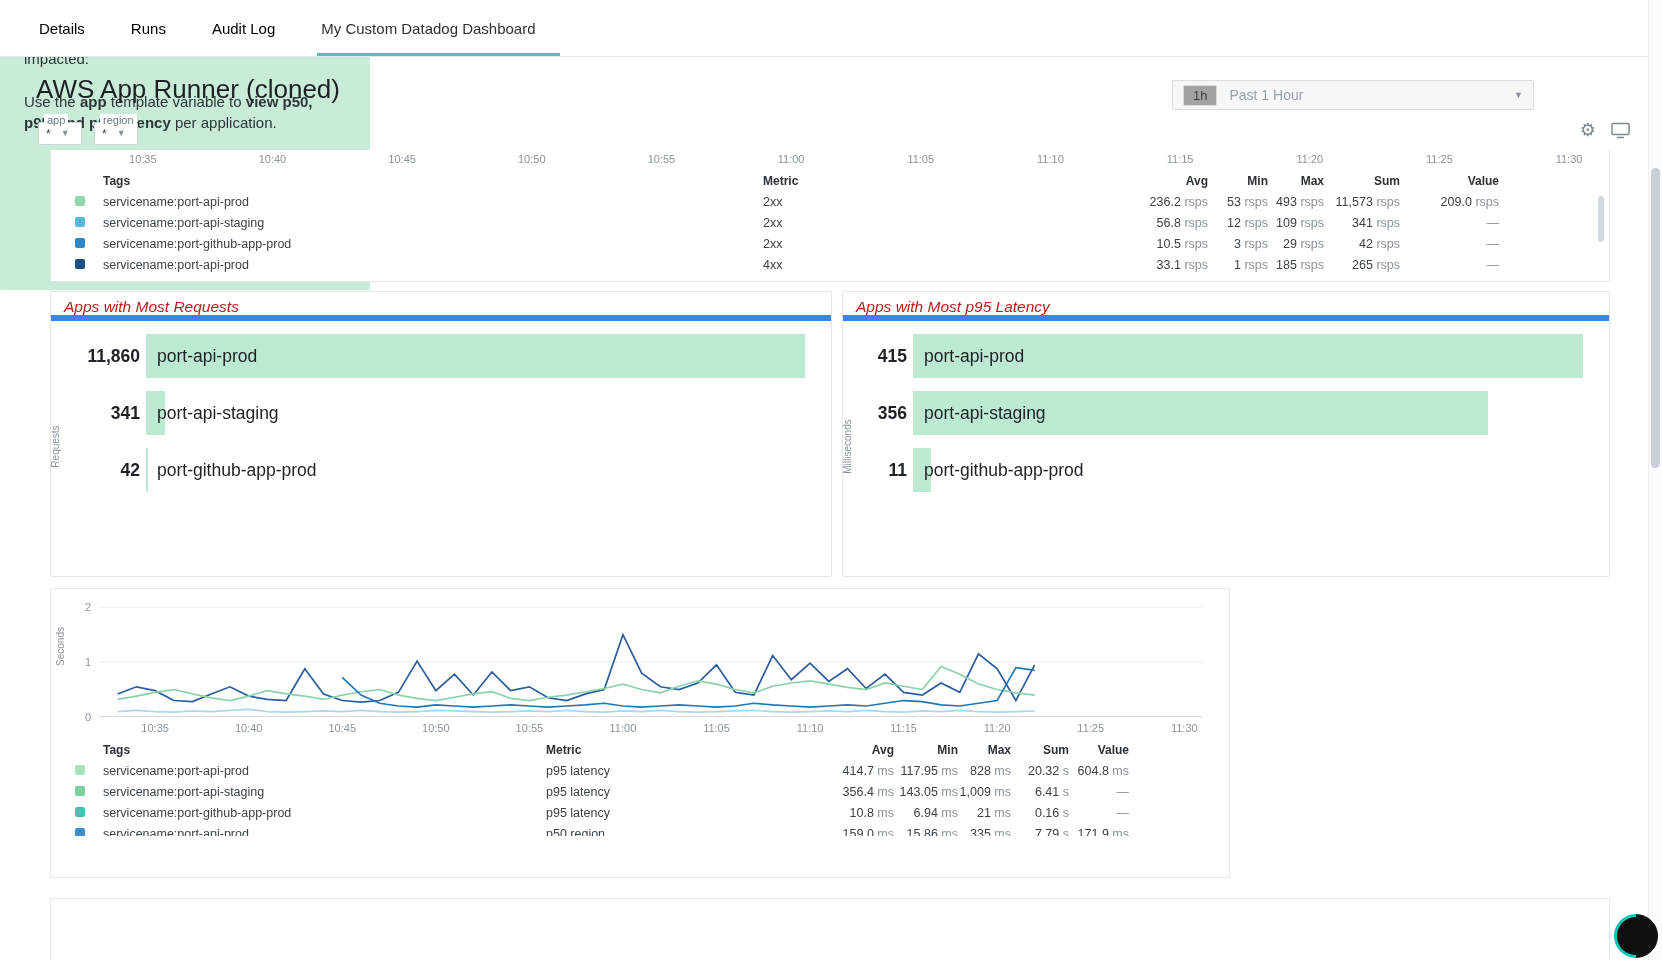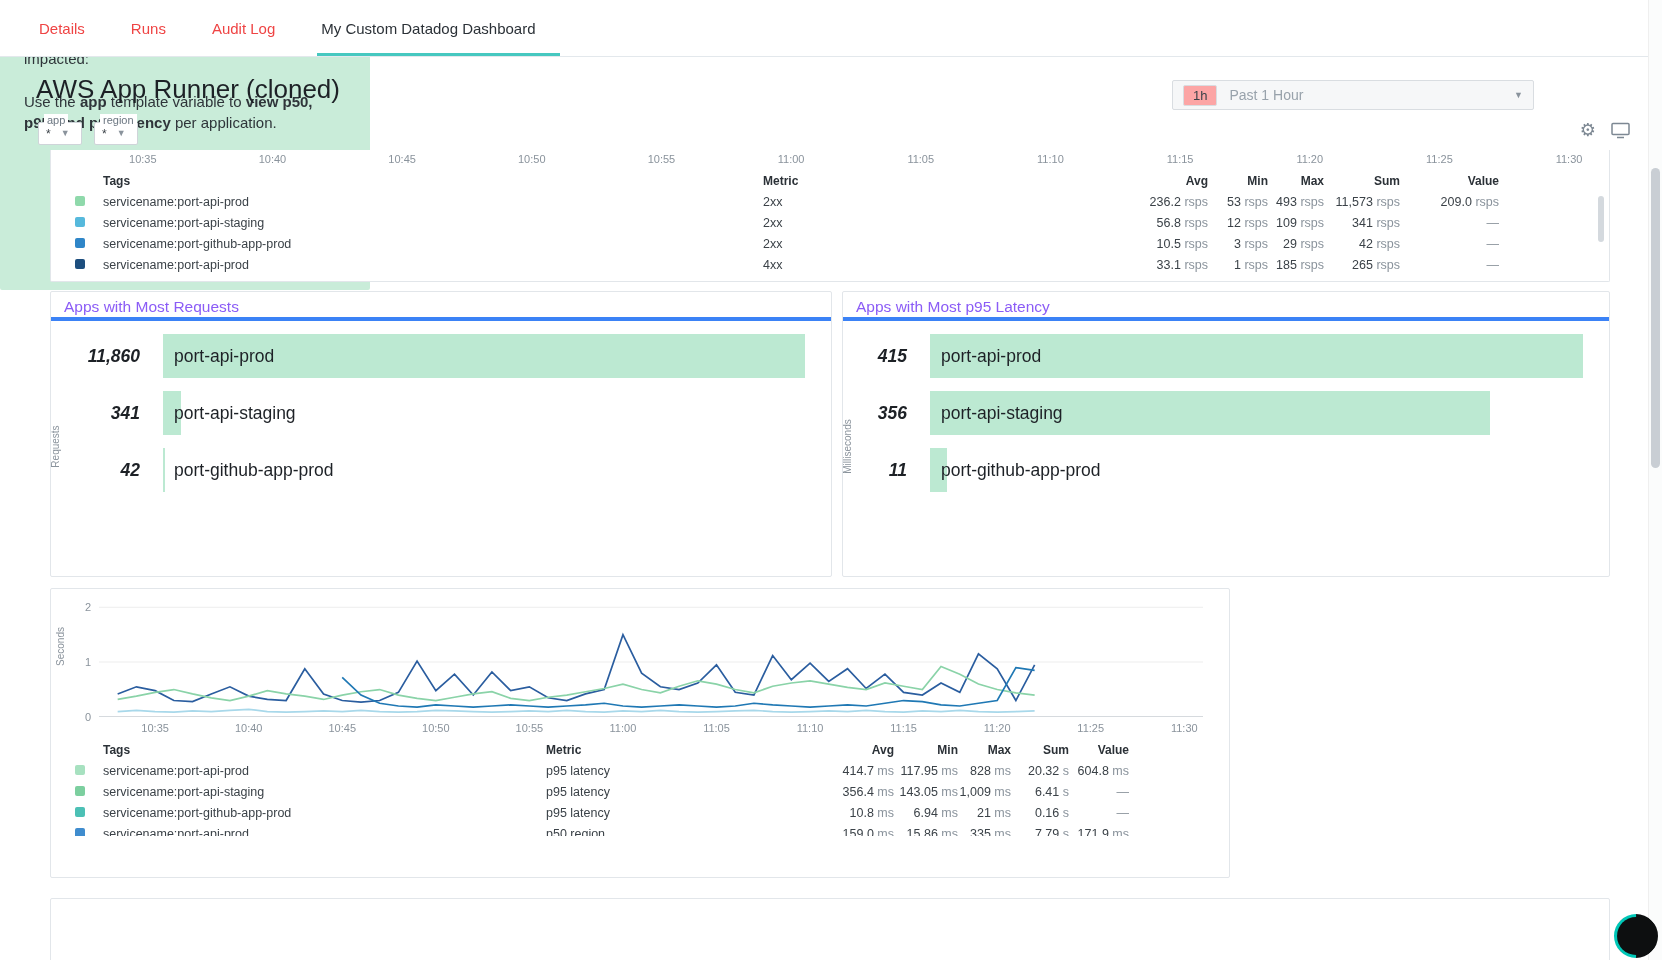--- a/index.html
+++ b/index.html
@@ -7,46 +7,46 @@
   body {
     width:1662px; height:960px; position:relative; overflow:hidden;
     background:#ffffff; color:#2b3137;
     font-family:"Liberation Sans", sans-serif;
   }
 
   
   .tabbar { position:absolute; top:0; left:0; right:14px; height:57px;
     border-bottom:1px solid #e3e8ec; display:flex; align-items:flex-end;
     padding-left:37px; gap:42px; background:#fff; z-index:5; }
-  .tab { font-size:15px; color:#ef4444; padding:0 2px 19px 2px; position:relative; cursor:pointer; white-space:nowrap; }
+  .tab { font-size:15px; color:#000000; padding:0 2px 19px 2px; position:relative; cursor:pointer; white-space:nowrap; }
   .tab.active { color:#2b3137; }
   .tab.active::after { content:""; position:absolute; left:-2px; right:-22px; bottom:0; height:3px; background:#46c8c0; }
 
   
   .page-title { position:absolute; left:36px; top:74px; font-size:26px; font-weight:500; color:#1d2126; }
   .tpl-vars { position:absolute; left:38px; top:122px; display:flex; gap:12px; }
   .tpl-var { position:relative; border:1px solid #cfd4d9; border-radius:2px; height:23px; min-width:44px;
     padding:0 7px; display:flex; align-items:center; gap:10px; font-size:12px; color:#3b4248; background:#fff; cursor:pointer; }
   .tpl-var .lbl { position:absolute; top:-9px; left:5px; background:#fff; padding:0 3px; font-size:11px; color:#6b7681; }
   .caret { color:#8a939c; font-size:9px; line-height:1; }
 
   .time-picker { position:absolute; top:80px; right:128px; width:362px; height:30px;
     border:1px solid #d9dde1; border-radius:2px; background:#f6f7f8;
     display:flex; align-items:center; padding:0 10px; gap:12px; cursor:pointer; }
-  .time-badge { background:#fca5a5; border:1px solid #d9dde1; border-radius:2px; font-size:13px; padding:2px 9px; color:#3b4248; }
+  .time-badge { background:#a3a3a3; border:1px solid #d9dde1; border-radius:2px; font-size:13px; padding:2px 9px; color:#3b4248; }
   .time-label { color:#98a2ab; font-size:14px; flex:1; }
 
   .hdr-icons { position:absolute; top:121px; right:32px; display:flex; gap:15px; align-items:center; color:#7d8893; }
   .gear-glyph { font-size:18px; line-height:1; cursor:pointer; }
   .hdr-icons svg { cursor:pointer; display:block; }
 
   
   .panel { position:absolute; background:#fff; border:1px solid #e2e6ea; border-radius:2px; }
-  .panel-title { height:29px; line-height:29px; padding:0 13px; font-size:15.5px; color:#8b5cf6;
-    border-bottom:4px solid #3b82f6; white-space:nowrap; overflow:hidden; }
+  .panel-title { height:29px; line-height:29px; padding:0 13px; font-size:15.5px; color:#b91c1c;
+    border-bottom:6px solid #3b82f6; white-space:nowrap; overflow:hidden;font-style:italic; }
 
   #top-panel { left:50px; width:1560px; top:150px; height:132px; border-top:none; border-radius:0 0 2px 2px; }
   #toplist-left  { left:50px;  top:291px; width:782px; height:286px; }
   #toplist-right { left:842px; top:291px; width:768px; height:286px; }
   #latency-panel { left:50px;  top:588px; width:1180px; height:290px; }
   #note-panel { left:1240px; top:588px; width:370px; height:290px; background:#c9ecd9; border:none; border-radius:2px;
     padding:26px 24px; font-size:15px; color:#2f353a; line-height:1.45; }
   #bottom-panel { left:50px; width:1560px; top:898px; height:70px; }
 
   
@@ -61,23 +61,23 @@
   .lc { overflow:hidden; white-space:nowrap; }
   .lc.num { text-align:right; }
   .swatch { width:10px; height:10px; border-radius:2px; margin-left:12px; }
   .unit { color:#8a939c;text-align:center; }
 
   .mini-scroll { position:absolute; width:6px; border-radius:3px; background:#d4d9de; }
 
   
   .tl-rows { padding-top:13px; position:relative; }
   .toplist-row { display:flex; align-items:center; height:44px; margin:0 26px 13px 0; }
-  .tl-value { width:95px; text-align:right; font-weight:bold; font-size:17.5px; color:#1d2126; padding-right:6px; flex:none;font-style:italic; }
+  .tl-value { width:95px; text-align:right; font-weight:bold; font-size:17.5px; color:#1d2126; padding-right:6px; flex:none; }
   .right-list .tl-value { width:70px; }
-  .tl-bar-area { position:relative; flex:1; height:44px;margin-left:17px; }
+  .tl-bar-area { position:relative; flex:1; height:44px; }
   .tl-bar { position:absolute; left:0; top:0; bottom:0; background:#bce9d2; }
   .tl-label { position:absolute; left:11px; top:50%; transform:translateY(-50%); font-size:17.5px; color:#1d2126; white-space:nowrap; }
   .ylab { position:absolute; left:-2px; top:50%; transform:rotate(-90deg) translateX(0); transform-origin:center;
     font-size:10px; color:#8a939c; width:80px; text-align:center; margin-left:-34px; }
 
   
   .plot-wrap { position:relative; height:150px; }
   .plot { position:absolute; left:48px; right:26px; top:10px; height:118px; }
   .plot svg { width:100%; height:100%; display:block; }
   .yticks { position:absolute; left:14px; width:26px; top:10px; height:118px; font-size:11px; color:#8a939c; }

